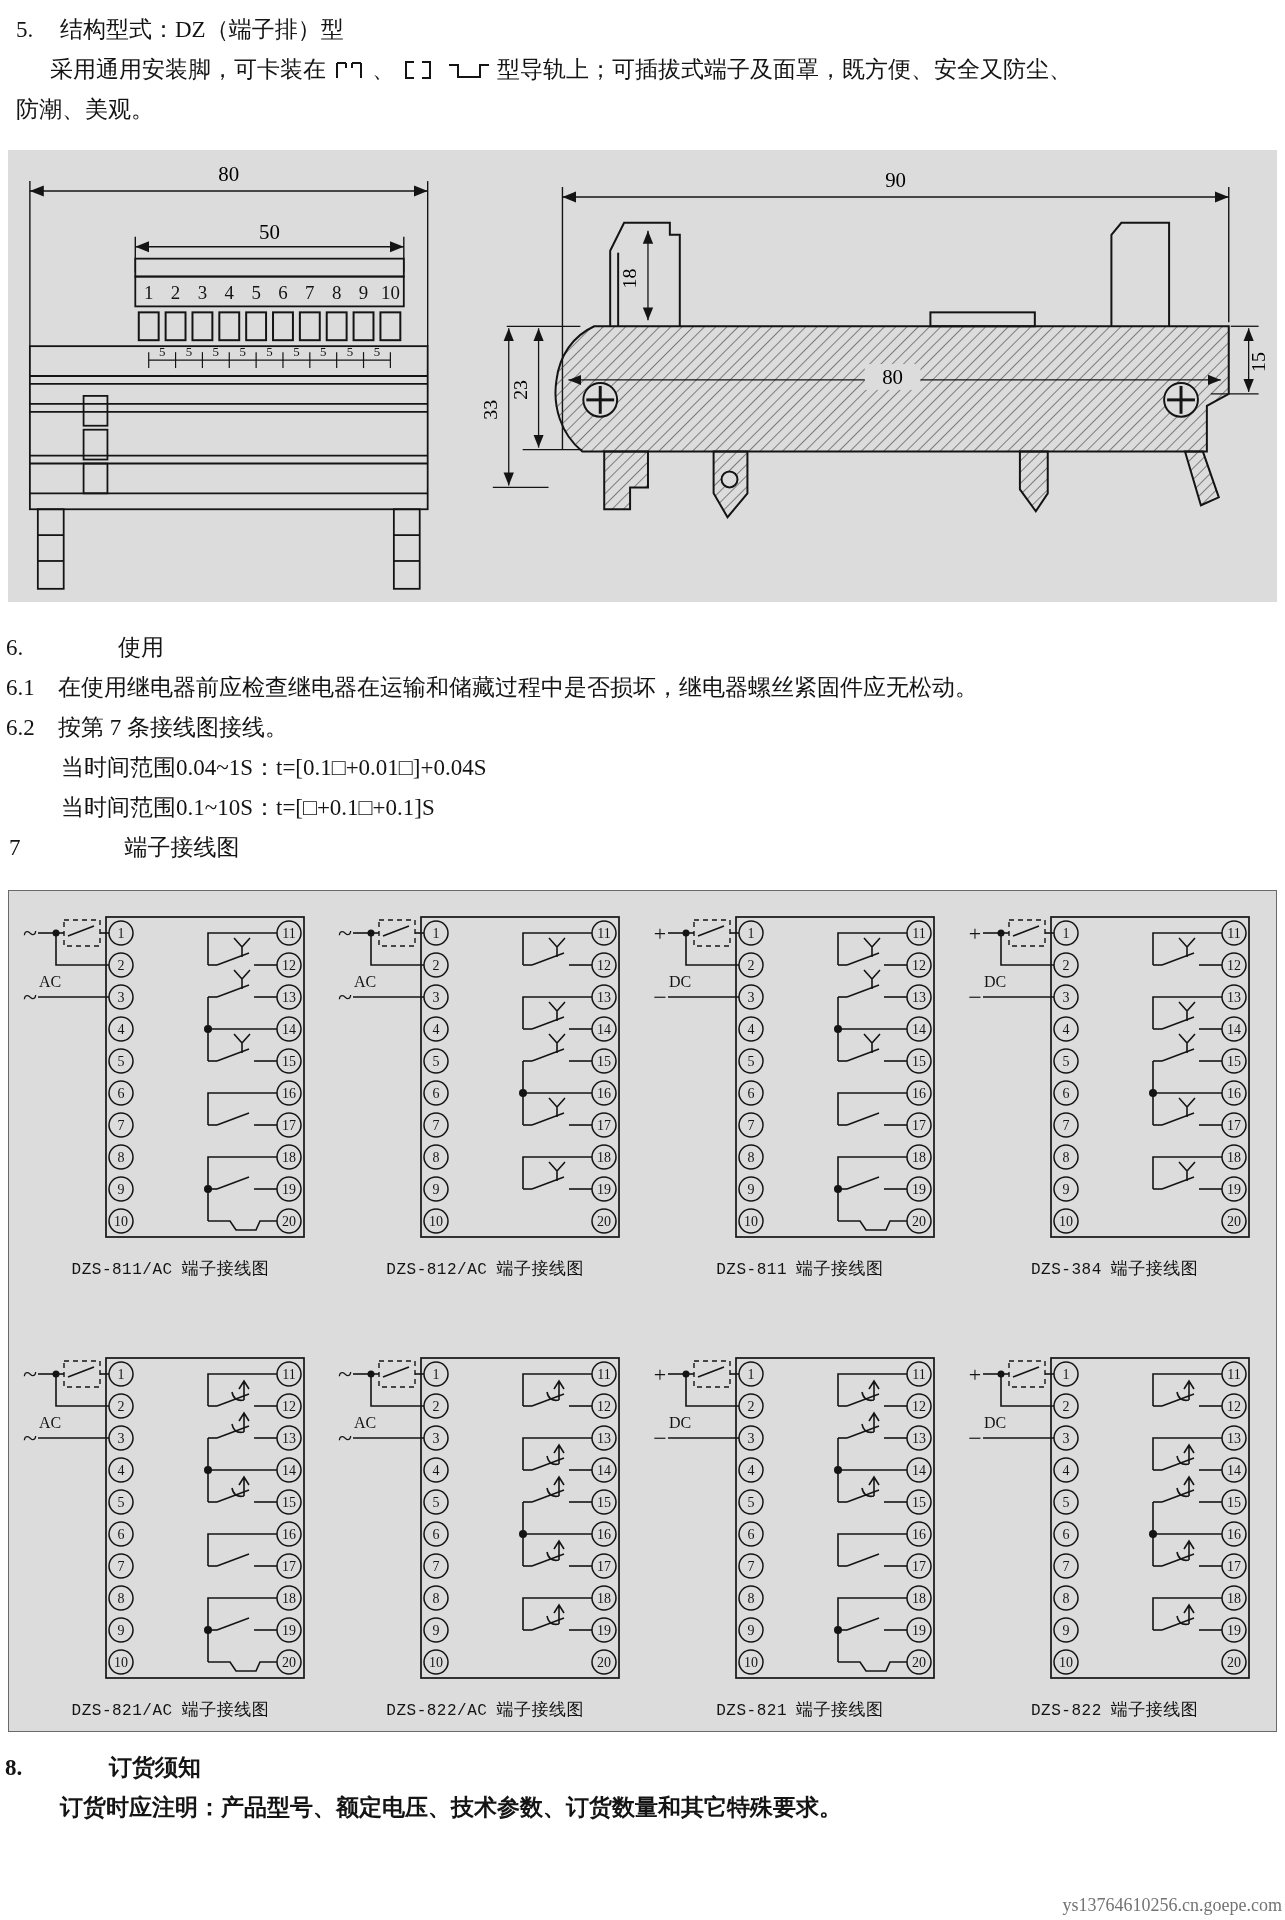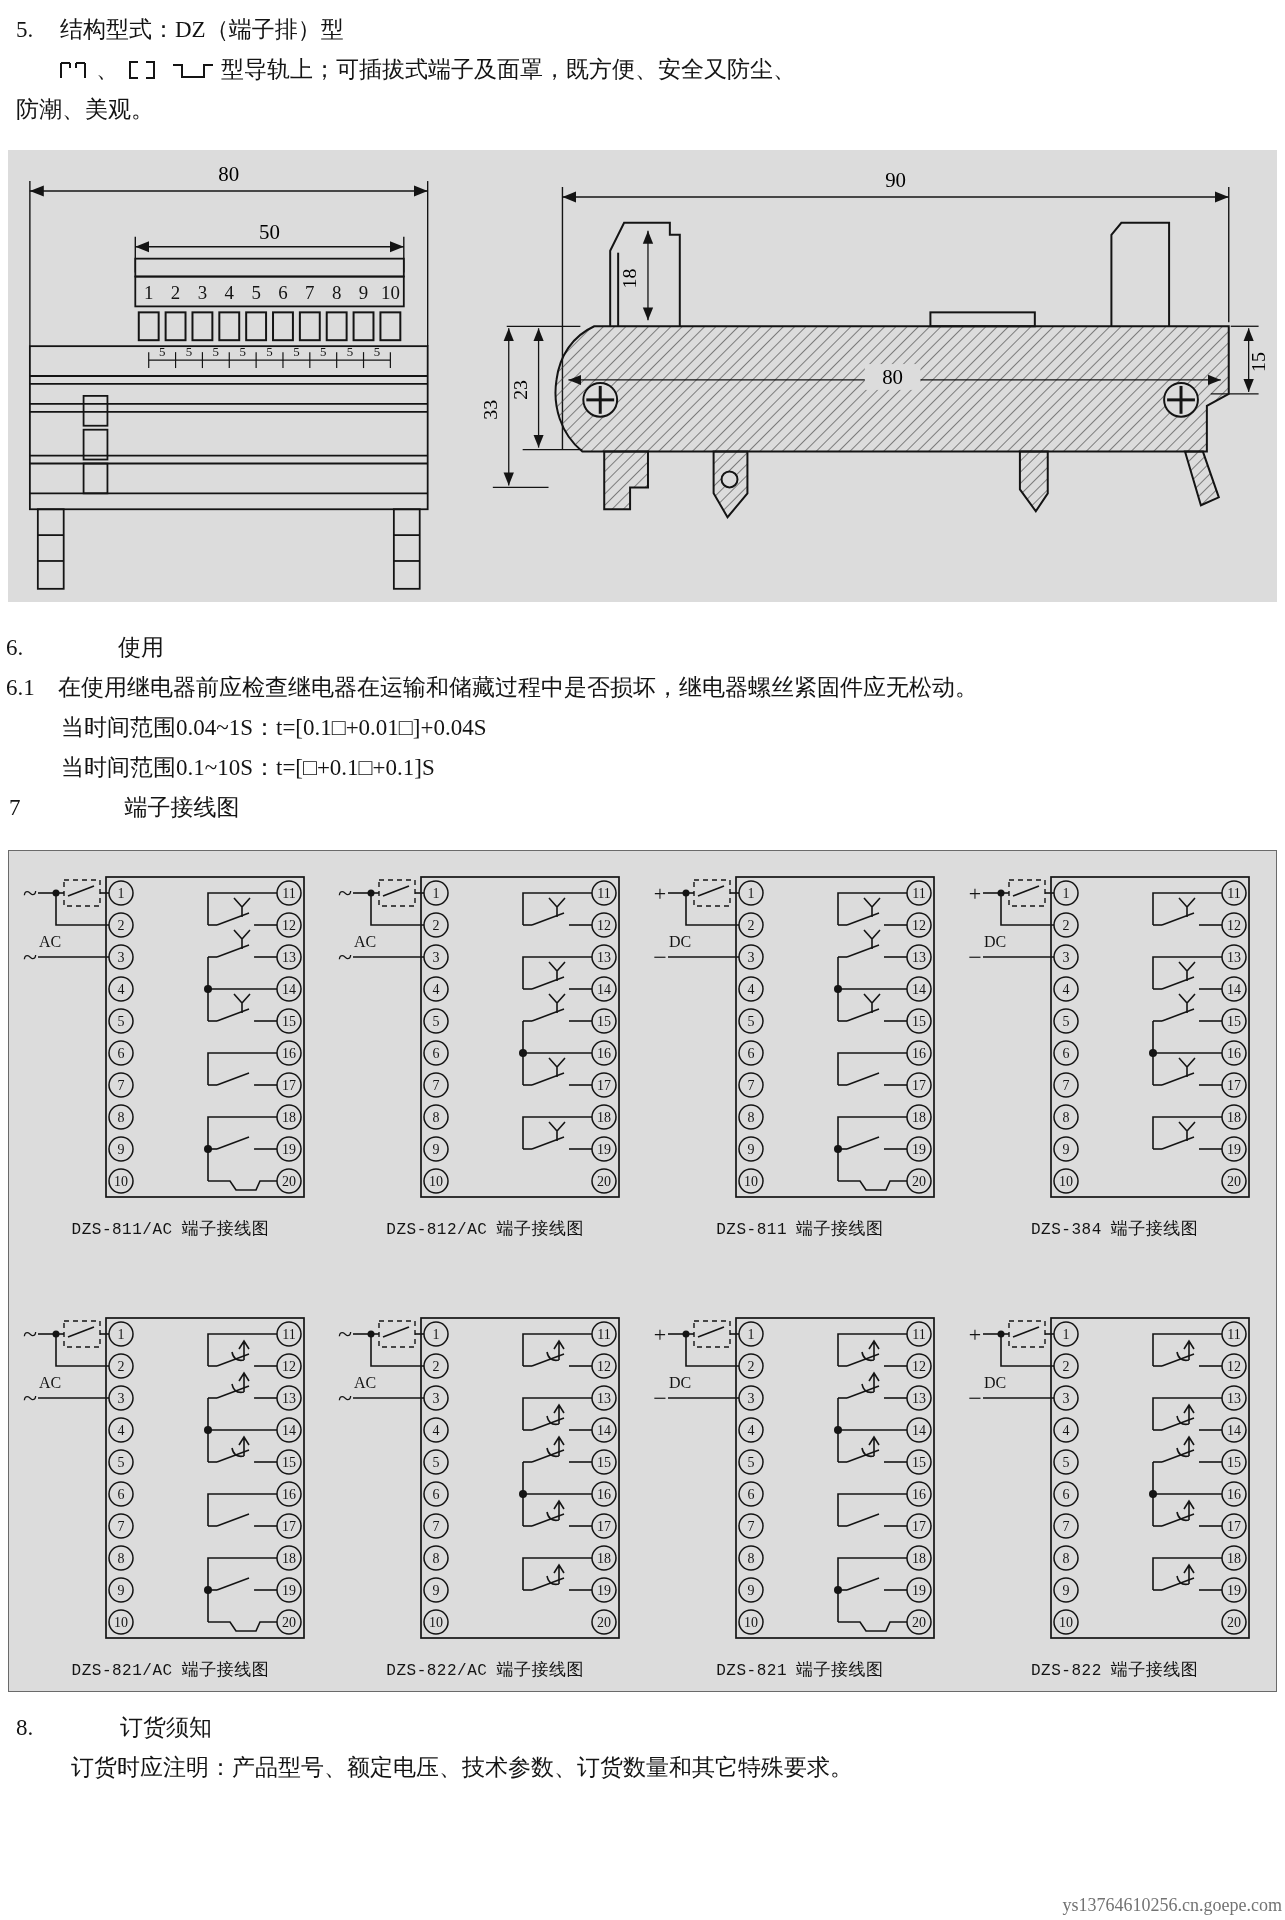--- a/index.html
+++ b/index.html
@@ -30,37 +30,38 @@
   .dgrid{
     display:grid;grid-template-columns:repeat(4,1fr);
     row-gap:66px;justify-items:center;
   }
   .dcell{display:flex;flex-direction:column;align-items:center;}
   .dcap{
     margin-top:0;font-size:17px;letter-spacing:0.5px;white-space:nowrap;
     font-family:"Liberation Serif","DejaVu Serif",serif;
   }
   .dcap .model{font-family:"Liberation Mono","DejaVu Sans Mono",monospace;font-size:16px;}
-  .sec8{margin-top:16px;padding-left:16px;}
+  .sec8{margin-top:16px;padding-left:5px;font-weight:bold;}
   .sec8 .ind{padding-left:55px;}
   .watermark{
     position:absolute;right:3px;bottom:4px;
     font-size:18px;color:#737373;
     font-family:"Liberation Serif","DejaVu Serif",serif;
   }
   svg text{font-family:"Liberation Serif","DejaVu Serif",serif;}
 </style>
 </head>
 <body>
 
 <div class="txt sec5">
   <div>
     <span class="numgap">5.</span><span>结构型式：DZ（端子排）型</span>
   </div>
   <div class="l2">
+    <span>采用通用安装脚，可卡装在</span>
     <svg width="34" height="26">
       <path d="M5 6 V21 M5 6 H14 M14 6 V11 M29 6 V21 M29 6 H20 M20 6 V11" stroke="#141414" stroke-width="2" fill="none"></path>
     </svg>
     <span>、</span>
     <svg width="34" height="26">
       <path d="M13 5 H5 V21 H13 M21 5 H29 V21 H21" stroke="#141414" stroke-width="2" fill="none"></path>
     </svg>
     <svg width="44" height="26">
       <path d="M2 8 H11 V20 H33 V8 H42" stroke="#141414" stroke-width="2" fill="none"></path>
     </svg>
@@ -231,20 +232,24 @@
 <div class="txt sec6">
   <div class="row">
     <span class="n">6.</span>
     <span class="widegap"></span>
     <span>使用</span>
   </div>
   <div class="row">
     <span class="n">6.1</span>
     <span>在使用继电器前应检查继电器在运输和储藏过程中是否损坏，继电器螺丝紧固件应无松动。</span>
   </div>
+  <div class="row">
+    <span class="n">6.2</span>
+    <span>按第 7 条接线图接线。</span>
+  </div>
   <div class="formula">当时间范围0.04~1S：t=[0.1□+0.01□]+0.04S</div>
   <div class="formula">当时间范围0.1~10S：t=[□+0.1□+0.1]S</div>
 </div>
 
 <div class="txt sec7">
   <span class="numgap">7</span>
   <span class="widegap"></span>
   <span>端子接线图</span>
 </div>
 

